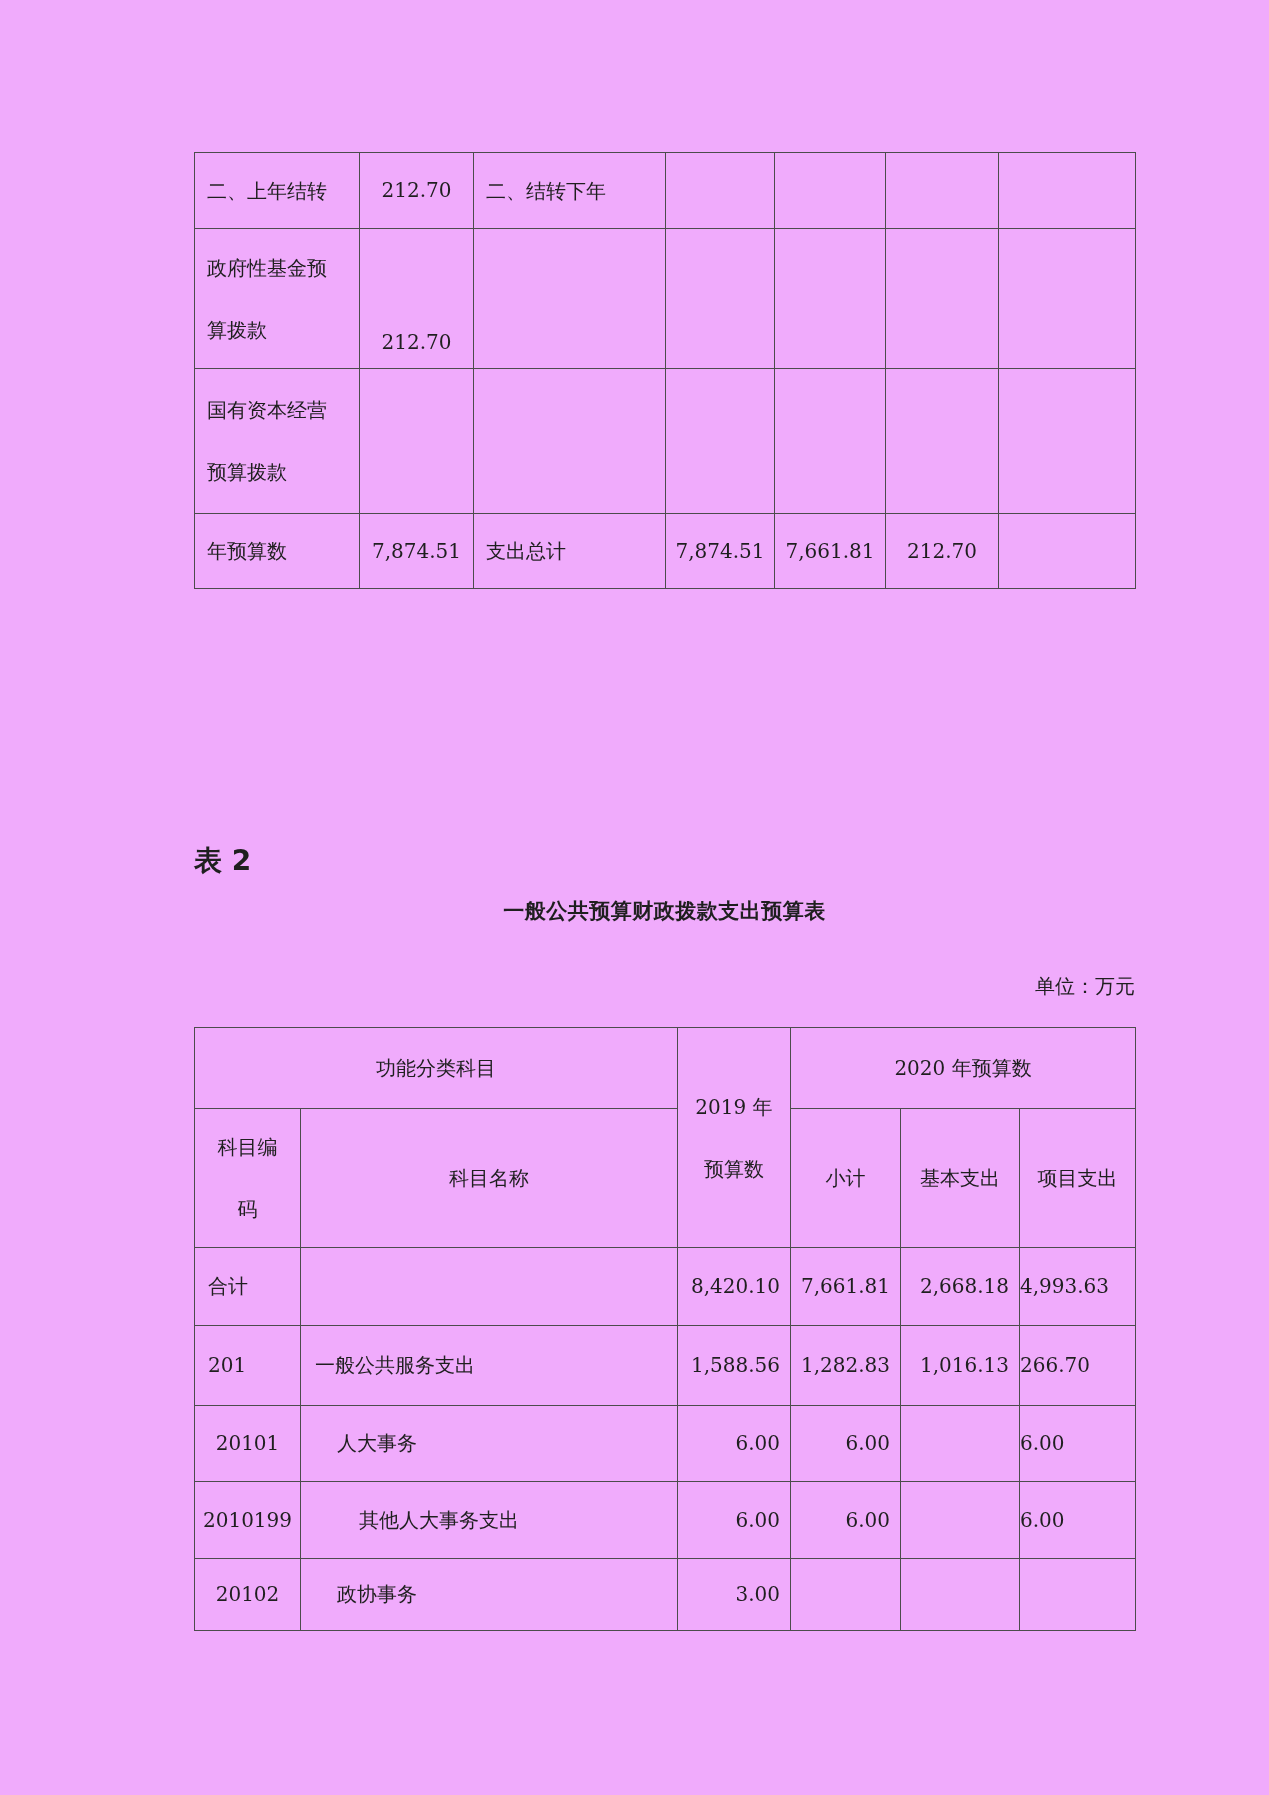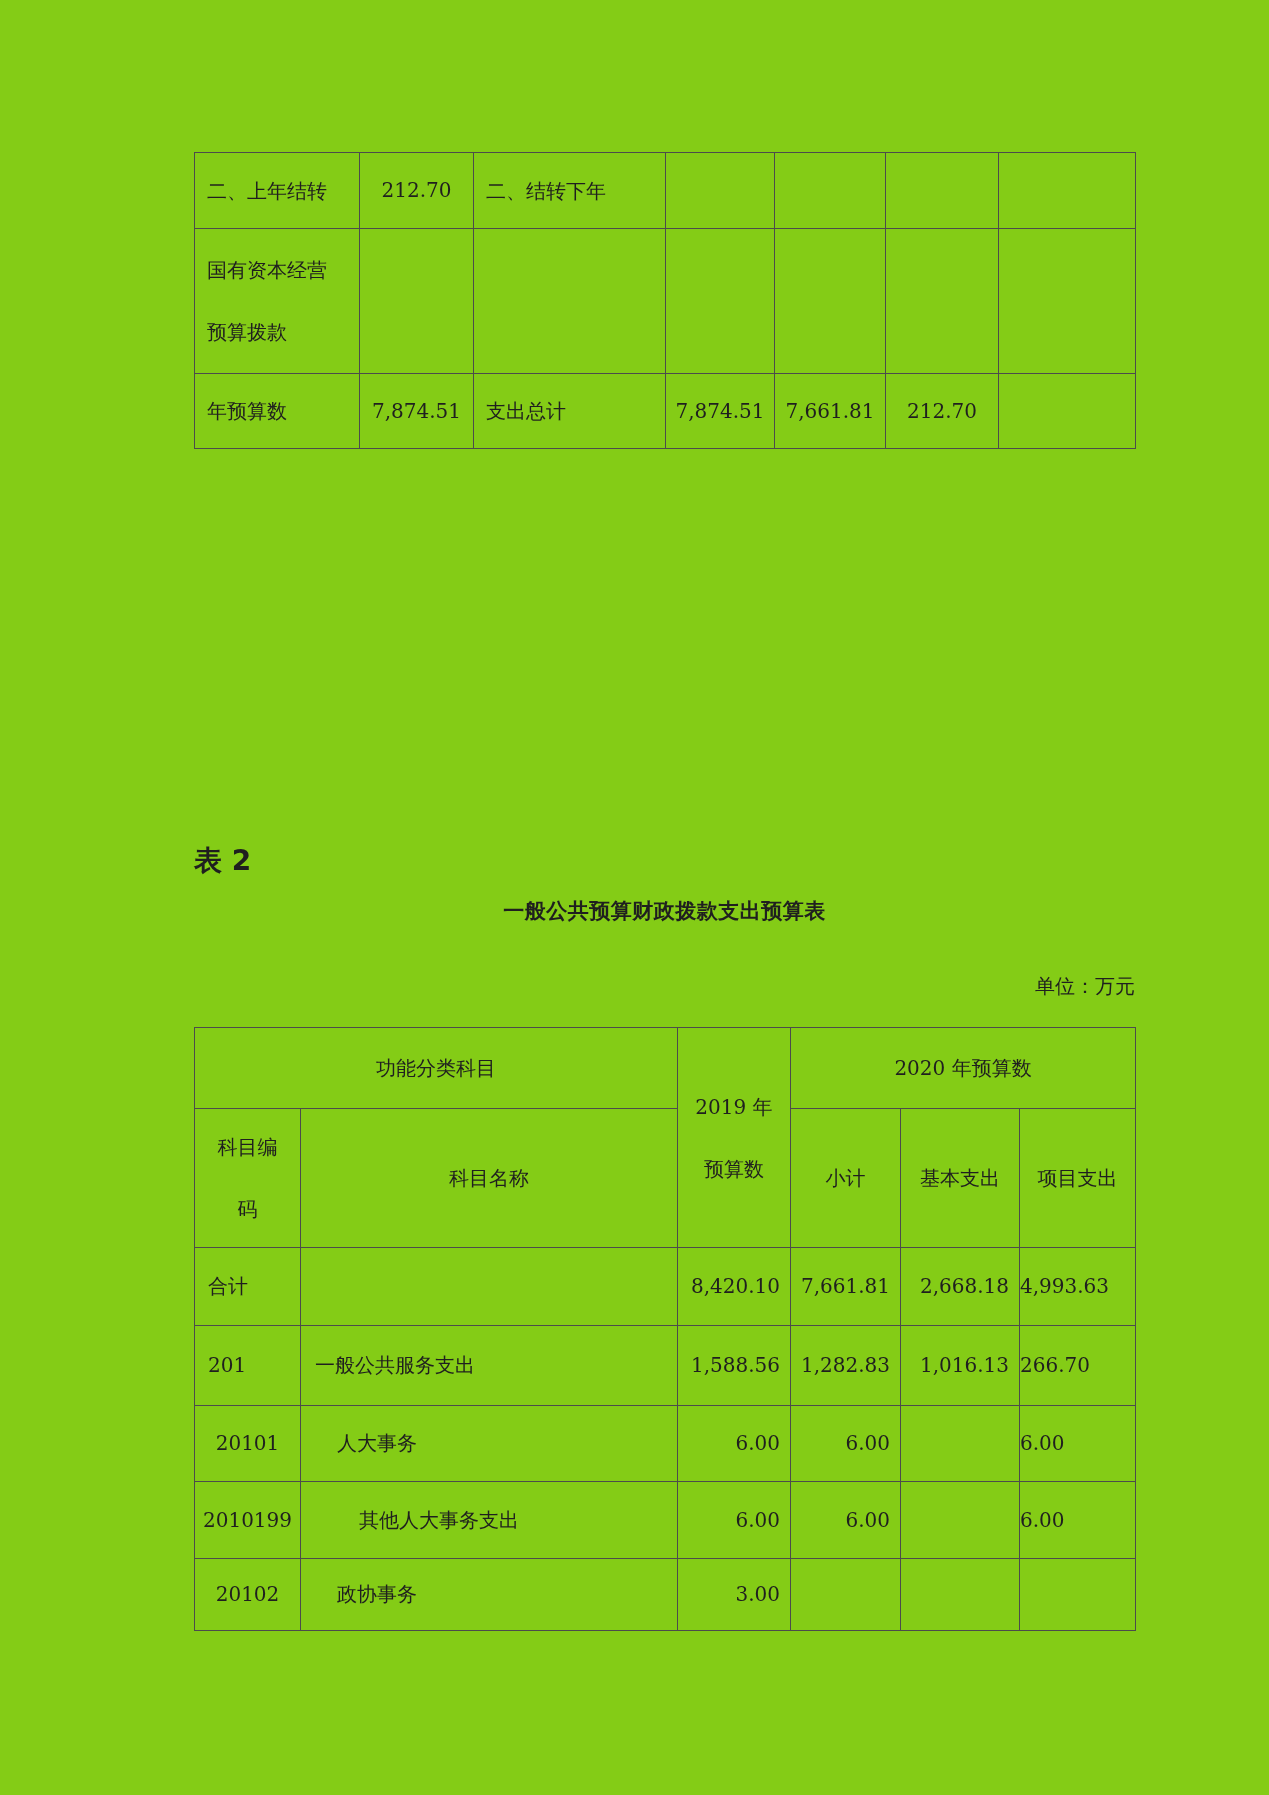--- a/index.html
+++ b/index.html
@@ -1,20 +1,20 @@
 <!DOCTYPE html>
 <html><head>
 <meta charset="utf-8">
 <style>
   html,body{margin:0;padding:0;background:#ffffff;}
   .page{
     position:relative;
     width:1269px;
     height:1795px;
-    background:#84cc16;
+    background:#f0abfc;
     font-family:"DejaVu Serif", serif;
     color:#1f1f1f;
     overflow:hidden;
   }
   table{
     border-collapse:collapse;
     table-layout:fixed;
     position:absolute;
     left:194px;
   }
@@ -97,20 +97,30 @@
     <tbody>
         <tr style="height:76px">
       <td class="t1-label">二、上年结转</td>
       <td class="t1-num">212.70</td>
       <td class="t1-label">二、结转下年</td>
       <td></td>
       <td></td>
       <td></td>
       <td></td>
     </tr>
+    <tr style="height:140px">
+      <td class="t1-label">政府性基金预
+算拨款</td>
+      <td class="t1-num-bottom">212.70</td>
+      <td></td>
+      <td></td>
+      <td></td>
+      <td></td>
+      <td></td>
+    </tr>
     <tr style="height:145px">
       <td class="t1-label">国有资本经营
 预算拨款</td>
       <td class="t1-num"></td>
       <td></td>
       <td></td>
       <td></td>
       <td></td>
       <td></td>
     </tr>

